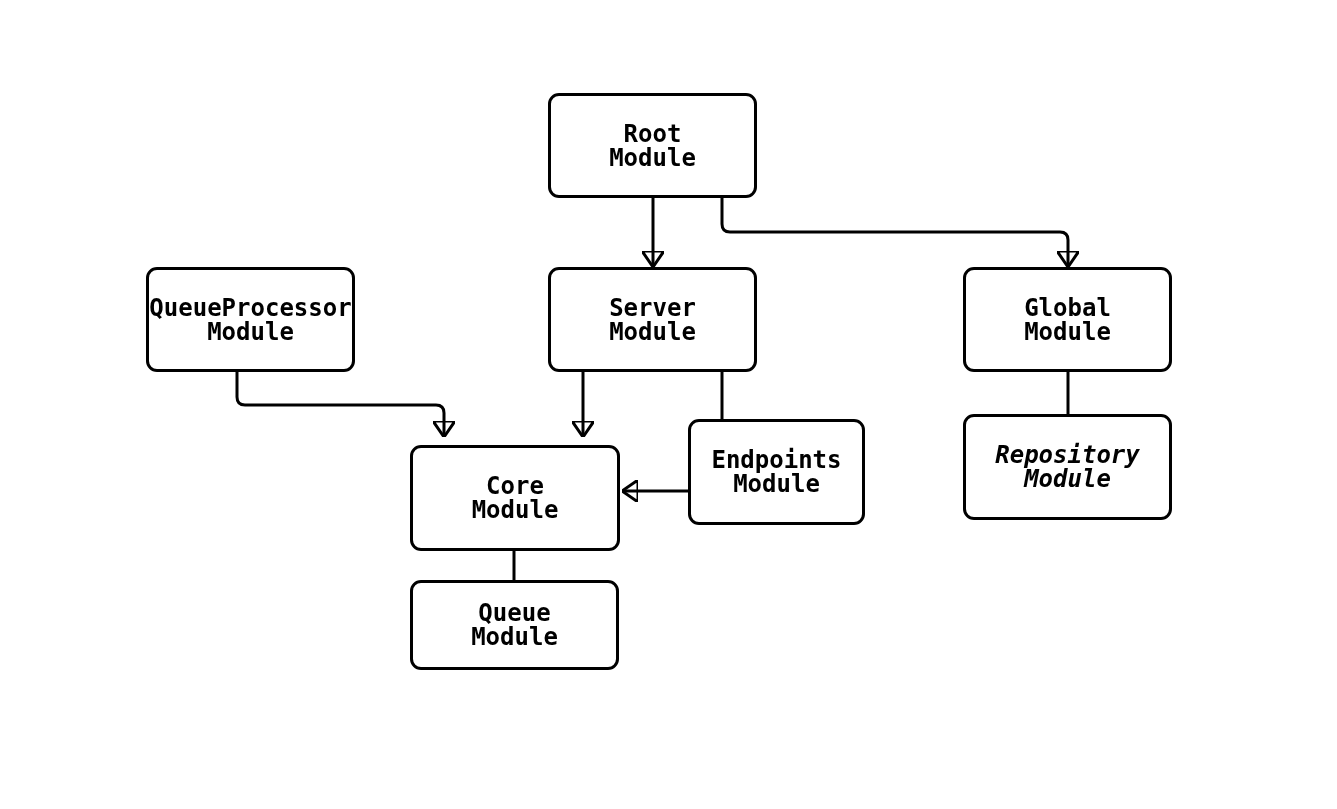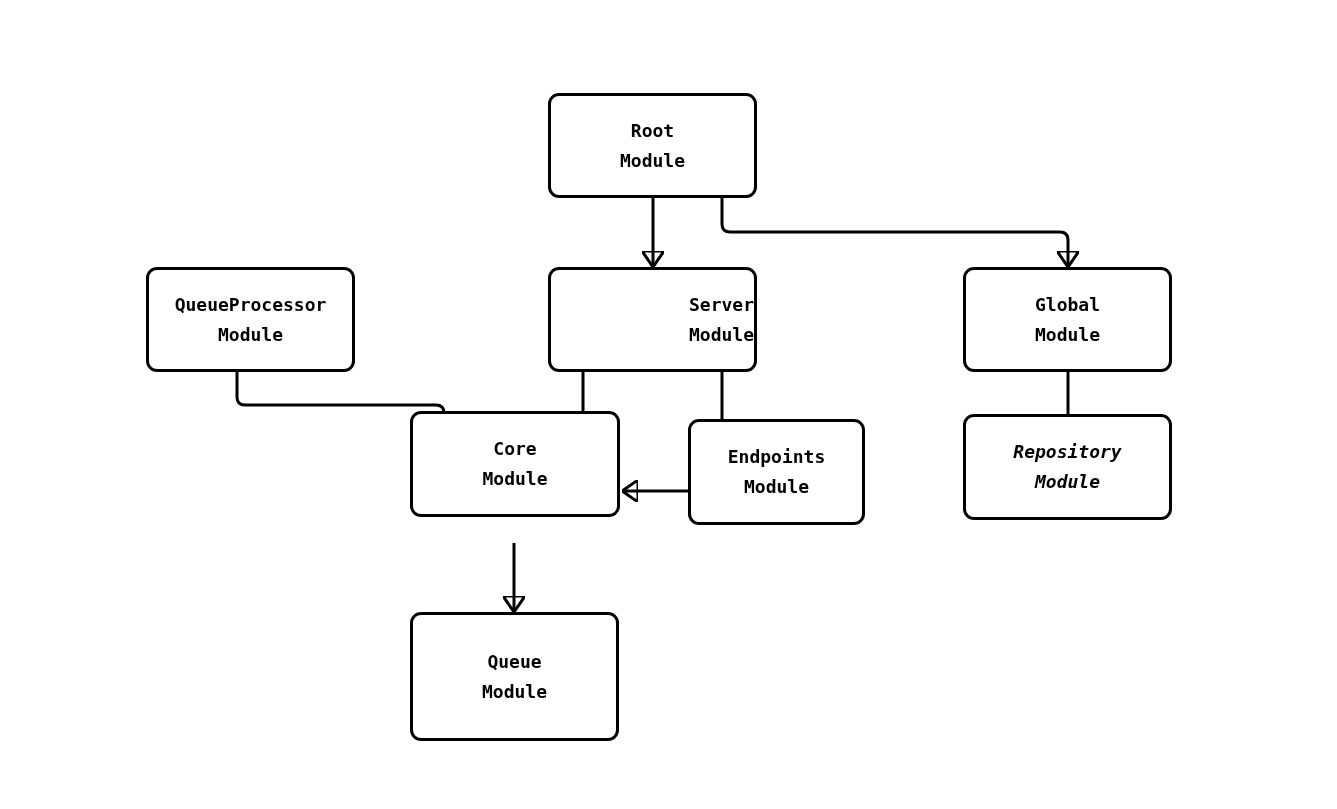--- a/index.html
+++ b/index.html
@@ -33,36 +33,36 @@
     box-sizing: border-box;
     border: 3px solid #000000;
     border-radius: 11px;
     background: #ffffff;
     display: flex;
     align-items: center;
     justify-content: center;
     text-align: center;
   }
   .node .label {
-    font-size: 18px;
-    line-height: 30px;
+    font-size: 24px;
+    line-height: 24px;
     font-weight: bold;
     color: #000000;
     white-space: pre-line;
     letter-spacing: 0px;
   }
   
   #n-root          { left: 548px; top:  93px; width: 209px; height: 105px; }
   #n-queueproc     { left: 133px; top: 267px; width: 209px; height: 105px; margin-left: 13px; }
-  #n-server        { left: 548px; top: 267px; width: 209px; height: 105px; justify-content: flex-end; }
+  #n-server        { left: 548px; top: 267px; width: 209px; height: 105px; }
   #n-global        { left: 963px; top: 267px; width: 209px; height: 105px; text-align: right; }
-  #n-core          { left: 410px; top: 411px; width: 210px; height: 106px; }
+  #n-core          { left: 410px; top: 445px; width: 210px; height: 106px; }
   #n-endpoints     { left: 688px; top: 419px; width: 177px; height: 106px; }
   #n-repository    { left: 963px; top: 414px; width: 209px; height: 106px; font-style: italic; }
-  #n-queue         { left: 410px; top: 612px; width: 209px; height: 129px; }
+  #n-queue         { left: 410px; top: 580px; width: 209px; height: 90px; }
 </style>
 </head>
 <body>
 
 <div class="canvas">
 
   <svg class="edges" viewBox="0 0 1337 809" xmlns="http://www.w3.org/2000/svg">
     <defs>
       <marker id="arrowhead" markerUnits="userSpaceOnUse" markerWidth="16" markerHeight="22" viewBox="0 0 16 22" refX="14" refY="11" orient="auto">
         <path d="M0,0 L16,11 L0,22 Z" fill="#000000" stroke="none"></path>

